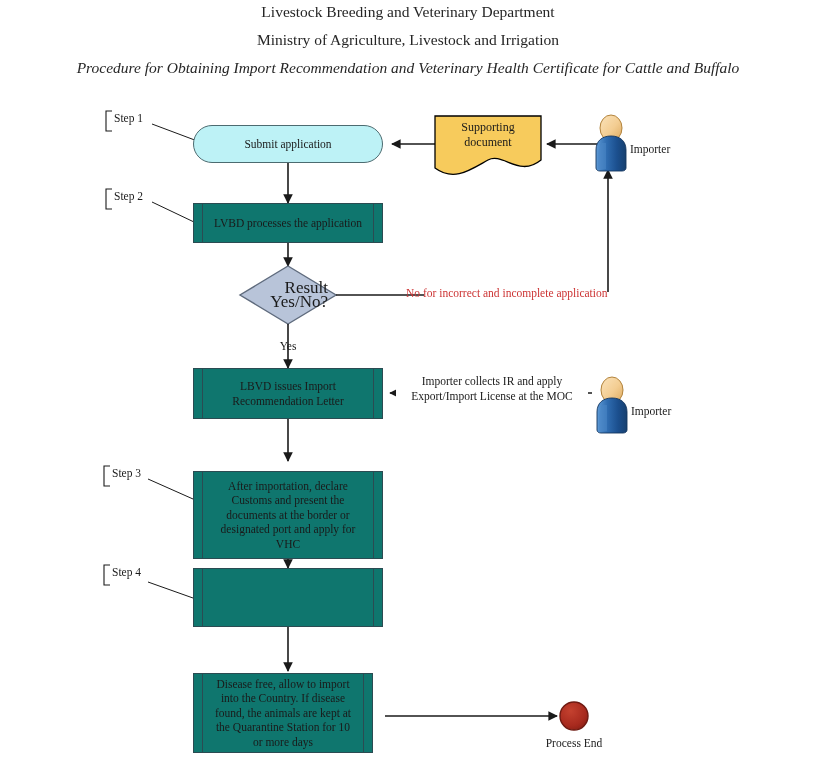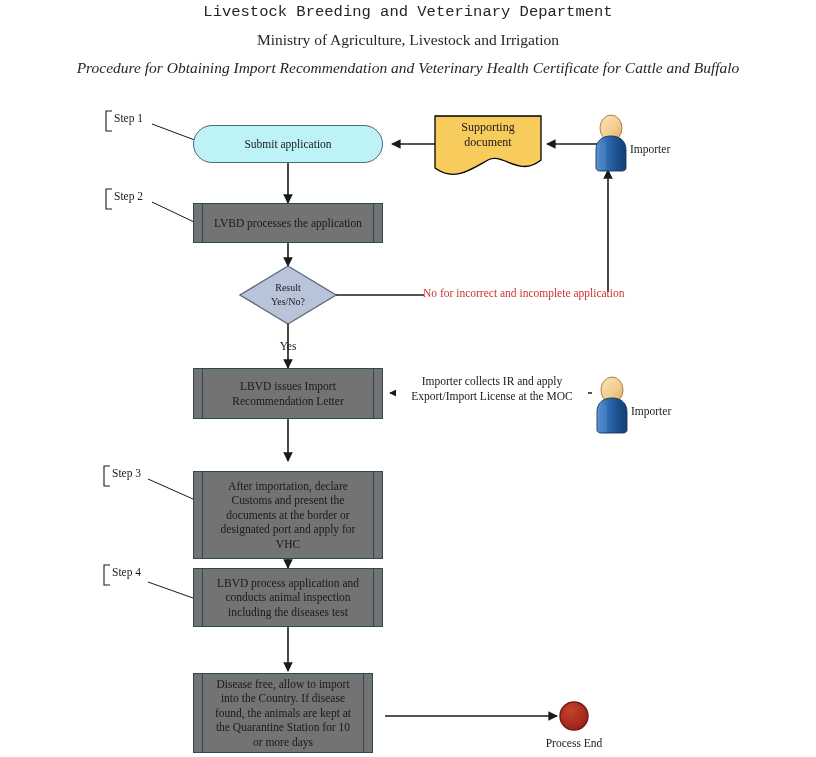--- a/index.html
+++ b/index.html
@@ -24,21 +24,21 @@
   .hdr {
     position: absolute;
     left: 0;
     width: 816px;
     text-align: center;
     font-family: "Liberation Serif", serif;
     font-size: 15.5px;
     color: #262626;
     white-space: nowrap;
   }
-  #hdr1 { top: 3px; font-family: Liberation Mono, monospace; }
+  #hdr1 { top: 3px; }
   #hdr2 { top: 31px; }
   #hdr3 { top: 59px; font-style: italic; }
 
   
   .node {
     position: absolute;
     box-sizing: border-box;
     display: flex;
     align-items: center;
     justify-content: center;
@@ -51,21 +51,21 @@
 
   
   .pill {
     background: #bdf2f6;
     border: 1.2px solid #4c6b70;
     border-radius: 999px;
   }
 
   
   .predef {
-    background: #737373;
+    background: #0f766e;
     border: 1.2px solid #2b4b52;
     position: absolute;
     box-sizing: border-box;
   }
   .predef .bar {
     position: absolute;
     top: 0;
     bottom: 0;
     width: 0;
     border-left: 1.2px solid #2b4b52;
@@ -83,23 +83,23 @@
     font-family: "Liberation Serif", serif;
     font-size: 11.5px;
     line-height: 14.5px;
     color: #1a1a1a;
     white-space: pre-line;
   }
 
   
   .diamond-label {
     position: absolute;
-    text-align: center;
-    font-family: "Liberation Serif", serif;
-    font-size: 10px;
+    text-align: right;
+    font-family: "Liberation Serif", serif;
+    font-size: 17px;
     line-height: 14px;
     color: #1a1a1a;
     white-space: pre-line;
     pointer-events: none;
   }
 
   
   .doc-label {
     position: absolute;
     text-align: center;
@@ -296,21 +296,21 @@
 
 <div class="predef" style="left:193px; top:203px; width:190px; height:40px;">
   <span class="bar l"></span>
   <span class="bar r"></span>
   <span class="txt">LVBD processes the application</span>
 </div>
 
 <div class="diamond-label" style="left:248px; top:281px; width:80px;">Result
 Yes/No?</div>
 
-<div class="red" style="left:423px; top:287px;">No for incorrect and incomplete application</div>
+<div class="red" style="left:406px; top:287px;">No for incorrect and incomplete application</div>
 
 <div class="plain center" style="left:268px; top:339px; width:40px;">Yes</div>
 
 <div class="predef" style="left:193px; top:368px; width:190px; height:51px;">
   <span class="bar l"></span>
   <span class="bar r"></span>
   <span class="txt">LBVD issues Import
 Recommendation Letter</span>
 </div>
 
@@ -323,23 +323,20 @@
   <span class="txt">After importation, declare
 Customs and present the
 documents at the border or
 designated port and apply for
 VHC</span>
 </div>
 
 <div class="predef" style="left:193px; top:568px; width:190px; height:59px;">
   <span class="bar l"></span>
   <span class="bar r"></span>
-  <span class="txt">LBVD process application and
-conducts animal inspection
-including the diseases test</span>
 </div>
 
 <div class="predef" style="left:193px; top:673px; width:180px; height:80px;">
   <span class="bar l"></span>
   <span class="bar r"></span>
   <span class="txt">Disease free, allow to import
 into the Country. If disease
 found, the animals are kept at
 the Quarantine Station for 10
 or more days</span>

